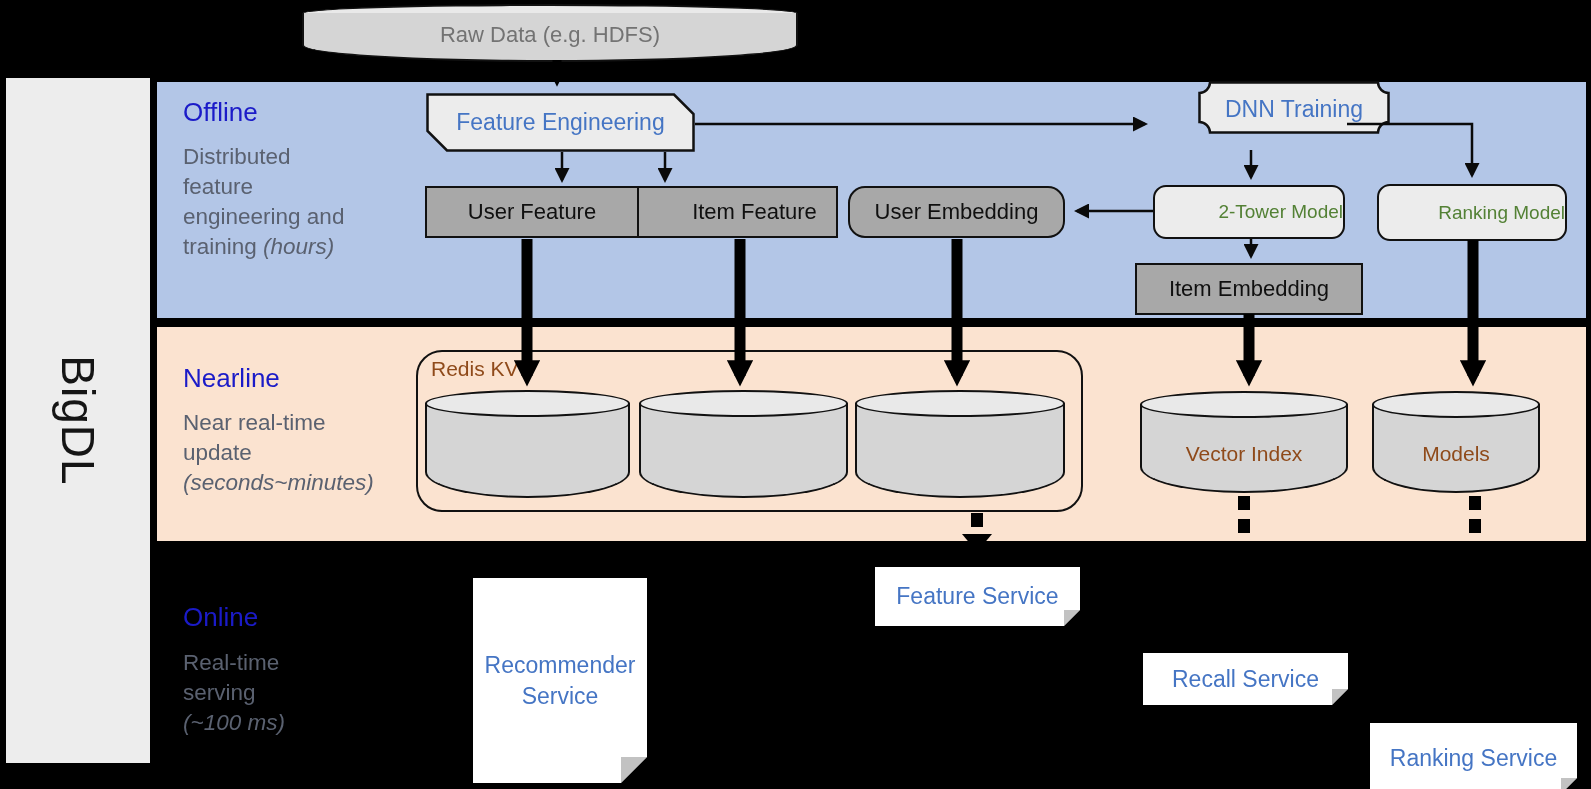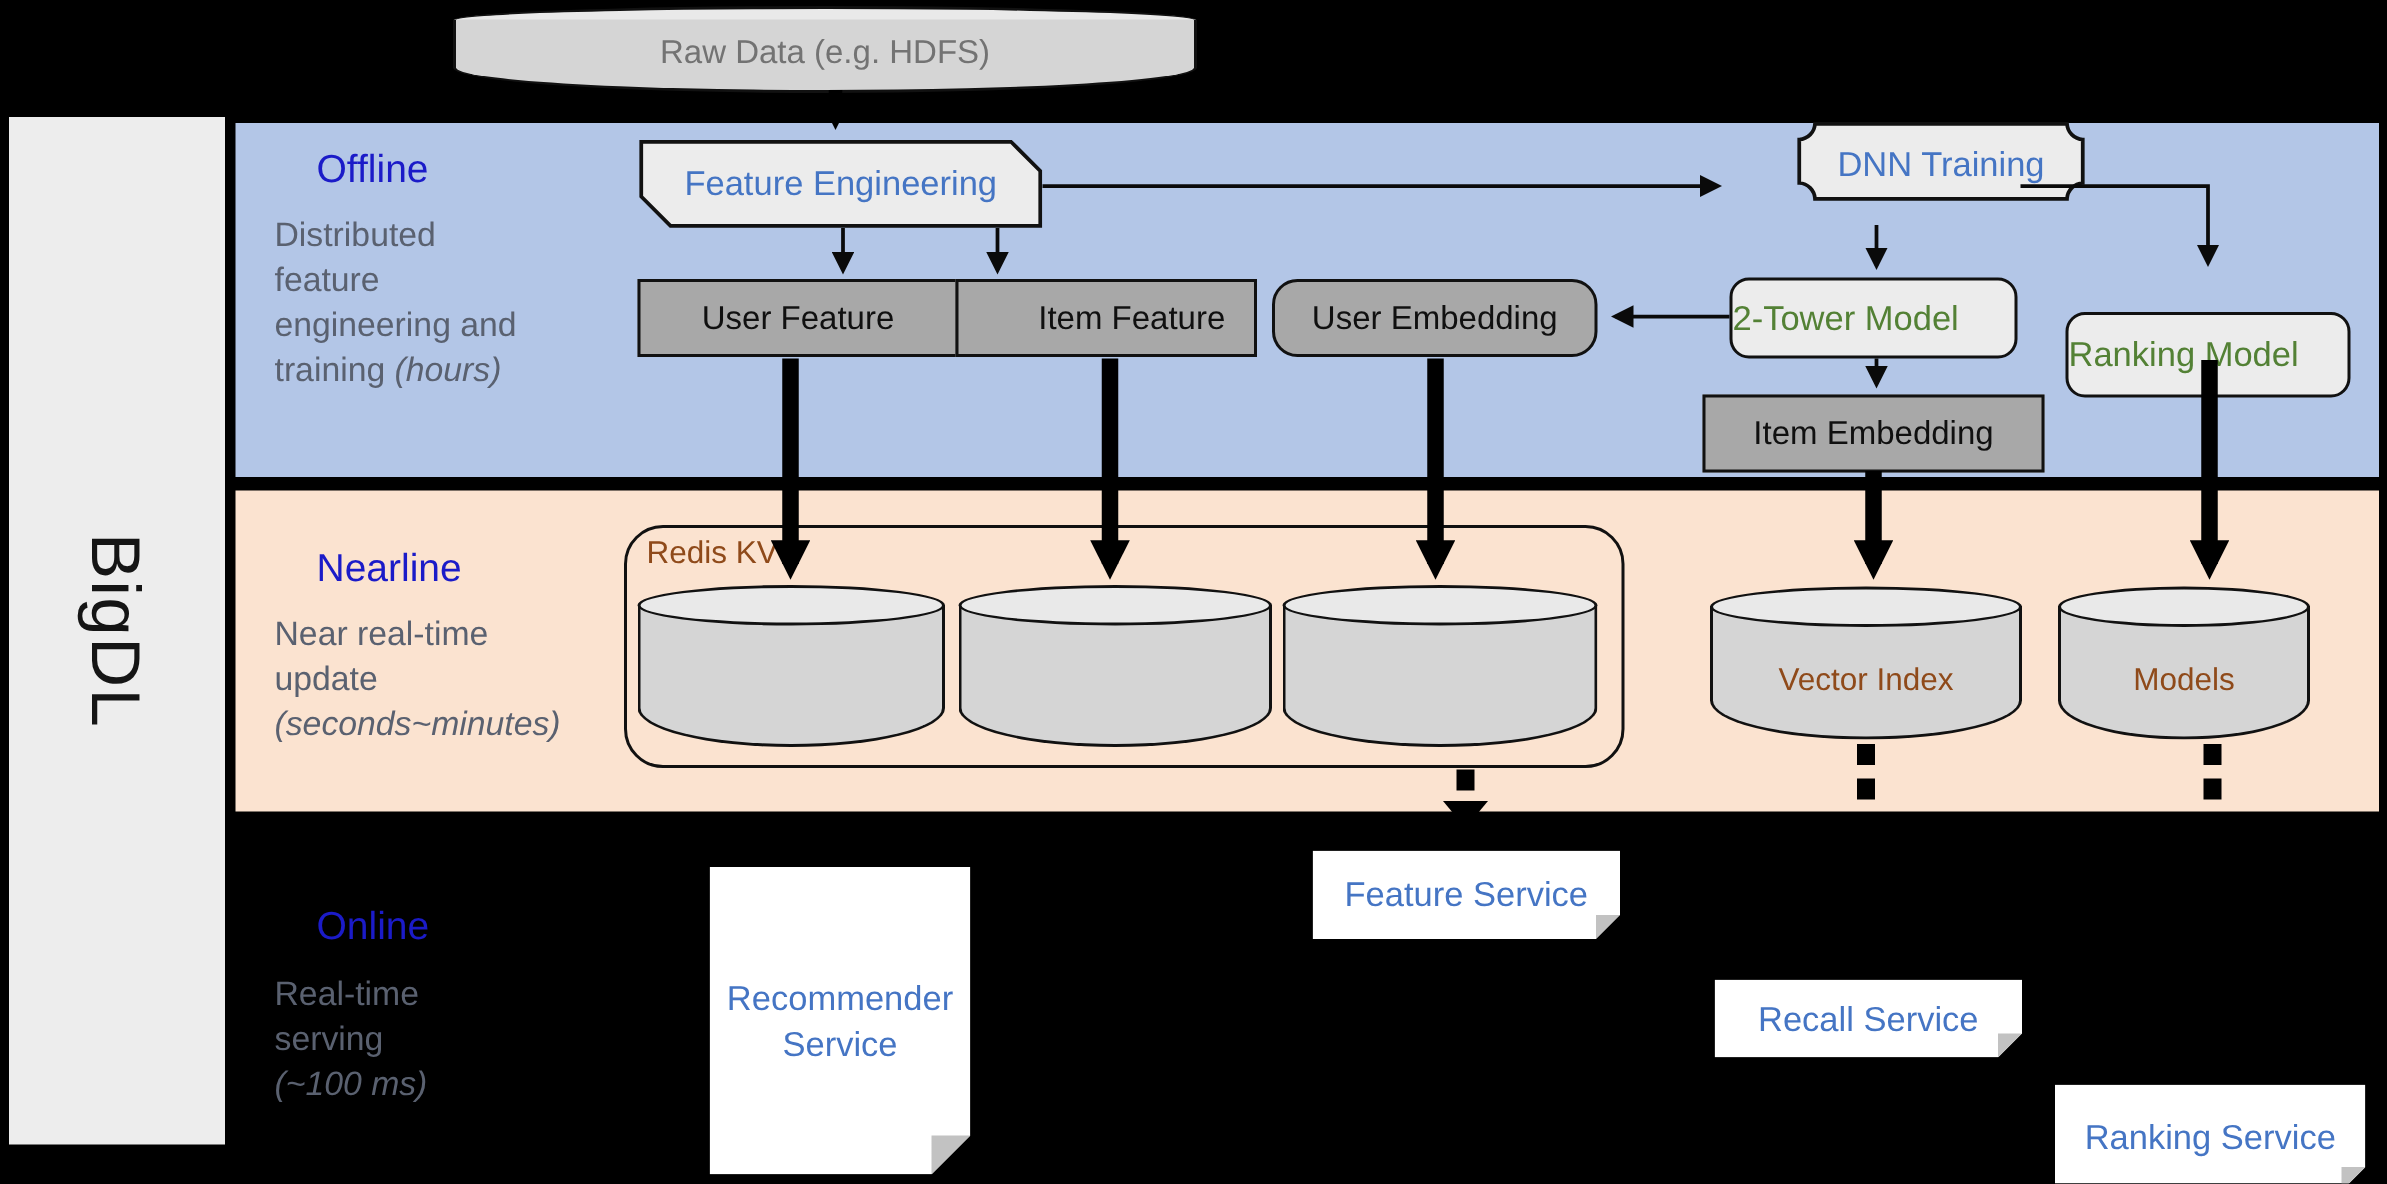--- a/index.html
+++ b/index.html
@@ -10,32 +10,32 @@
   .abs{position:absolute;}
   
   .section-offline{background:var(--offline_bg,#b3c6e7);}
   .section-nearline{background:var(--nearline_bg,#fbe3d0);}
   .sidebar{background:#ededed;}
   .sidebar-label{
     position:absolute;inset:0;display:flex;align-items:center;justify-content:center;
     font-size:46px;color:#151515;letter-spacing:1px;
     transform:rotate(90deg);
   }
-  .sec-title{font-size:26px;color:var(--section_title,#1b1bc8);font-weight:500;margin-left:28px;}
+  .sec-title{font-size:26px;color:var(--section_title,#1b1bc8);font-weight:500;}
   .sec-desc{font-size:22.5px;color:var(--desc_text,#5a6170);line-height:30px;}
   .sec-desc .it{font-style:italic;}
   
   .gray-box{
     background:#a8a8a8;border:2.5px solid #111;box-sizing:border-box;
     display:flex;align-items:center;justify-content:center;
     font-size:22px;color:#101010;
   }
   .light-round{
     background:#ececec;border:2.5px solid #111;border-radius:13px;box-sizing:border-box;
-    display:flex;align-items:center;justify-content:flex-start;font-size:23px;
+    display:flex;align-items:center;justify-content:flex-end;font-size:19px;
   }
   .green-text{color:var(--green_text,#538135);}
   .blue-text{color:var(--box_blue_text,#4575c4);}
   .brown-text{color:var(--brown_text,#8f4a1a);}
   .shape-box{display:flex;align-items:center;justify-content:center;}
   .shape-box svg{position:absolute;inset:0;}
   .shape-box .lbl{position:relative;font-size:23px;}
   
   .redis-wrap{border:2.5px solid #111;border-radius:26px;box-sizing:border-box;background:transparent;}
   .redis-lbl{font-size:21px;}
@@ -119,21 +119,21 @@
   <div class="abs shape-box" style="left:1155px;top:81px;width:192px;height:57px;margin-left:43px;">
     <svg viewBox="0 0 192 53" width="192" height="53">
       <path d="M12,1.5 L180,1.5 A11,11 0 0 0 190.5,12 L190.5,41 A11,11 0 0 0 180,51.5 L12,51.5 A11,11 0 0 0 1.5,41 L1.5,12 A11,11 0 0 0 12,1.5 Z" fill="#ececec" stroke="#111" stroke-width="2.5"></path>
     </svg>
     <span class="lbl blue-text">DNN Training</span>
   </div>
 
   <div class="abs light-round green-text" style="left:1153px;top:185px;width:192px;height:54px;">
     <span>2-Tower Model</span>
   </div>
-  <div class="abs light-round green-text" style="left:1377px;top:184px;width:190px;height:57px;margin-top:24px;">
+  <div class="abs light-round green-text" style="left:1377px;top:184px;width:190px;height:57px;">
     <span>Ranking Model</span>
   </div>
   <div class="abs gray-box" style="left:1135px;top:263px;width:228px;height:52px;">
     <span>Item Embedding</span>
   </div>
 
   <div class="abs redis-wrap" style="left:416px;top:350px;width:667px;height:162px;"></div>
   <div class="abs redis-lbl brown-text" style="left:431px;top:357px;">Redis KV</div>
 
   <div class="abs cyl" style="left:425px;top:390px;width:205px;height:108px;">

